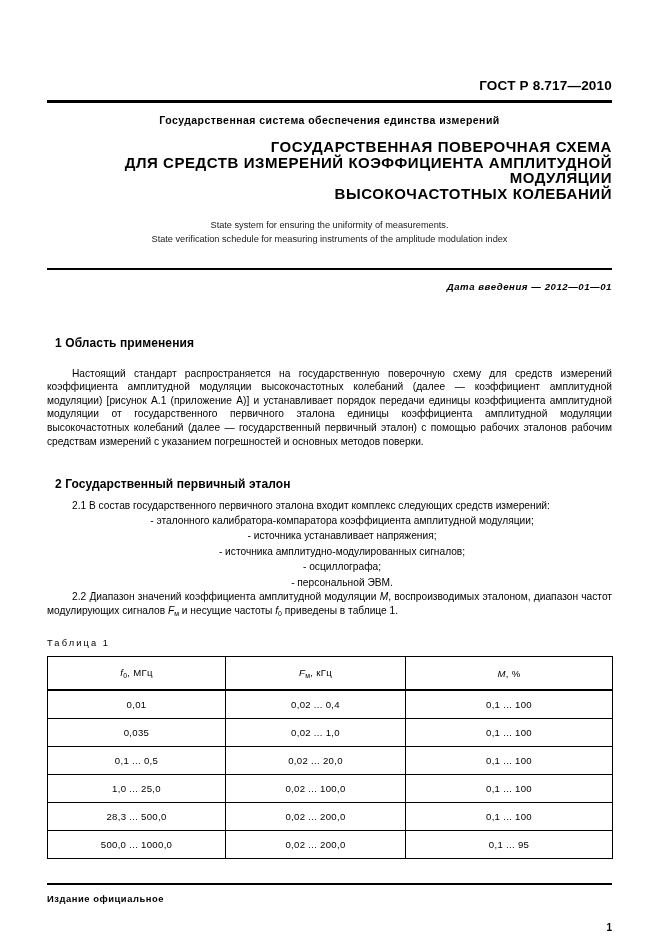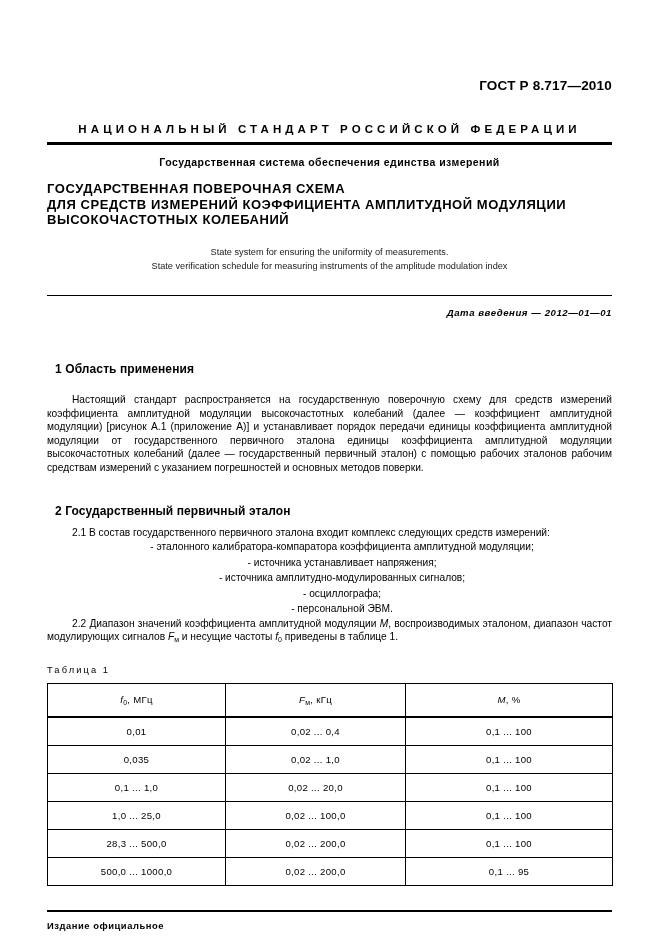--- a/index.html
+++ b/index.html
@@ -50,22 +50,22 @@
     margin-top: 7px;
   }
   .gss-line {
     text-align: center;
     font-size: 10.5px;
     font-weight: bold;
     letter-spacing: 0.45px;
     margin-top: 11px;
   }
   .main-title {
-    text-align: left;
-    font-size: 13px;
+    text-align: right;
+    font-size: 15px;
     font-weight: bold;
     letter-spacing: 0.55px;
     line-height: 15.5px;
     margin-top: 13px;
   }
   .en-title {
     text-align: center;
     font-size: 9.2px;
     line-height: 14px;
     color: #1a1a1a;
@@ -167,21 +167,20 @@
   }
 </style>
 </head>
 <body>
 
 <div class="page">
   <div class="content">
 
     <div class="gost-code">ГОСТ Р 8.717—2010</div>
 
-    <div class="nat-standard">НАЦИОНАЛЬНЫЙ СТАНДАРТ РОССИЙСКОЙ ФЕДЕРАЦИИ</div>
 
     <div class="rule-thick"></div>
 
     <div class="gss-line">Государственная система обеспечения единства измерений</div>
 
     <div class="main-title">
       <div>ГОСУДАРСТВЕННАЯ ПОВЕРОЧНАЯ СХЕМА</div>
       <div>ДЛЯ СРЕДСТВ ИЗМЕРЕНИЙ КОЭФФИЦИЕНТА АМПЛИТУДНОЙ МОДУЛЯЦИИ</div>
       <div>ВЫСОКОЧАСТОТНЫХ КОЛЕБАНИЙ</div>
     </div>
@@ -234,21 +233,21 @@
           <td>0,01</td>
           <td>0,02 ... 0,4</td>
           <td>0,1 ... 100</td>
         </tr>
         <tr>
           <td>0,035</td>
           <td>0,02 ... 1,0</td>
           <td>0,1 ... 100</td>
         </tr>
         <tr>
-          <td>0,1 ... 1,0</td>
+          <td>0,1 ... 0,5</td>
           <td>0,02 ... 20,0</td>
           <td>0,1 ... 100</td>
         </tr>
         <tr>
           <td>1,0 ... 25,0</td>
           <td>0,02 ... 100,0</td>
           <td>0,1 ... 100</td>
         </tr>
         <tr>
           <td>28,3 ... 500,0</td>

